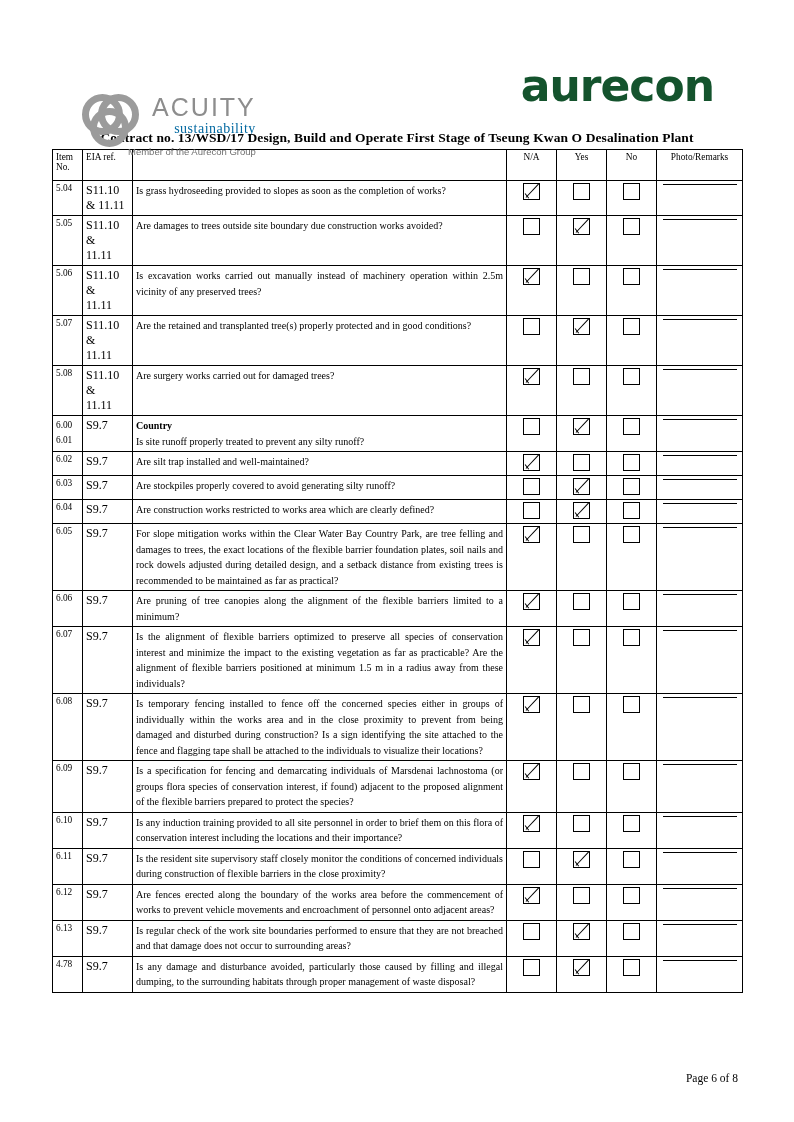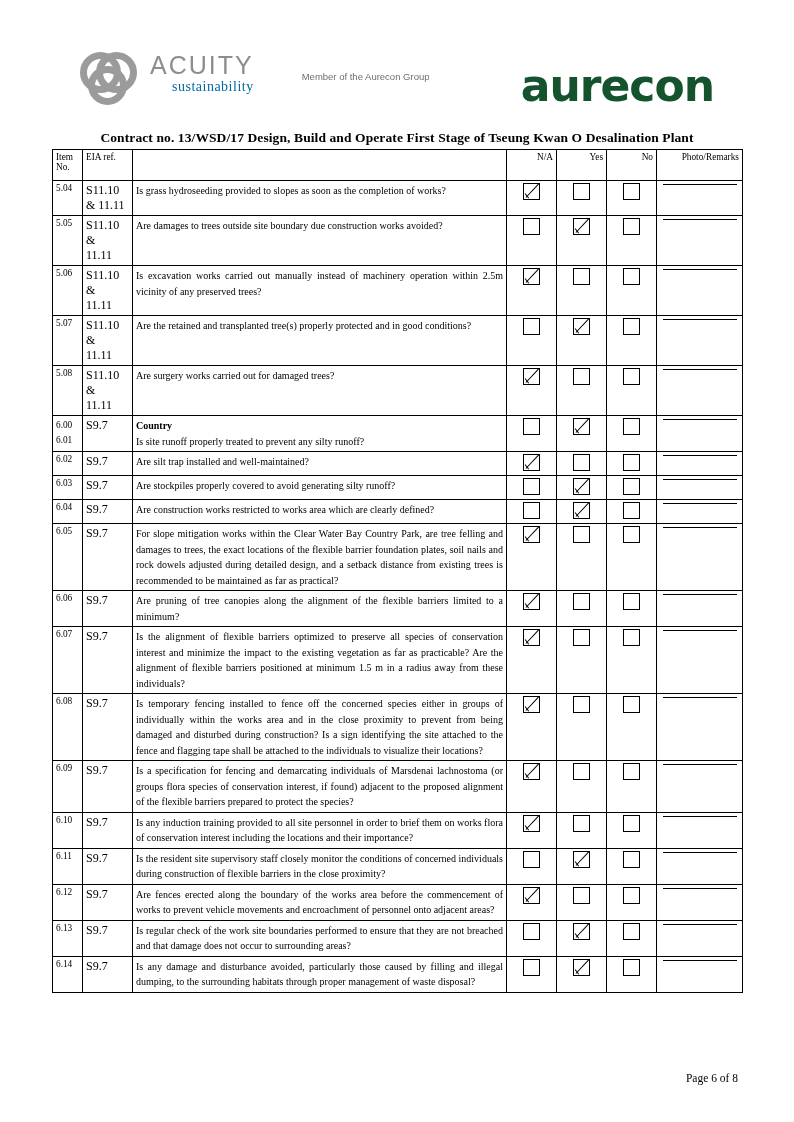--- a/index.html
+++ b/index.html
@@ -27,22 +27,23 @@
   .header {
     display: flex;
     align-items: flex-start;
     justify-content: space-between;
     height: 86px;
     padding: 8px 10px 0 28px;
     box-sizing: border-box;
   }
   .acuity-block {
     display: flex;
-    flex-direction: row;
-    align-items: center;
+    flex-direction: column;
+    align-items: flex-end;
+    margin-top: 42px;
   }
   .acuity-row {
     display: flex;
     align-items: center;
   }
   .acuity-logo {
     width: 62px;
     height: 50px;
     margin-right: 8px;
     position: relative;
@@ -114,21 +115,21 @@
   col.c-na    { width: 50px; }
   col.c-yes   { width: 50px; }
   col.c-no    { width: 50px; }
   col.c-photo { width: 86px; }
 
   thead td {
     font-size: 9.3px;
     padding: 2px 3px;
     height: 26px;
   }
-  .th-center { text-align: right; vertical-align: top; }
+  .th-center { text-align: center; vertical-align: top; }
   .cell-item { font-size: 9.3px; }
   .cell-eia  { font-size: 12px; }
   .cell-desc {
     font-size: 10px;
     text-align: justify;
     line-height: 1.55;
     padding: 3px 4px 3px 4px;
   }
   .cell-check {
     text-align: center;
@@ -452,21 +453,21 @@
           <td class="cell-check"><span class="box"></span></td>
           <td class="cell-check"><span class="box"></span></td>
           <td class="cell-photo">
             <div class="photo-line"></div>
           </td>
         </tr>
         <tr>
           <td class="cell-item">6.10</td>
           <td class="cell-eia">S9.7</td>
           <td class="cell-desc">
-            <div>Is any induction training provided to all site personnel in order to brief them on works flora of conservation interest including the locations and their importance?</div>
+            <div>Is any induction training provided to all site personnel in order to brief them on this flora of conservation interest including the locations and their importance?</div>
           </td>
           <td class="cell-check"><span class="box checked"></span></td>
           <td class="cell-check"><span class="box"></span></td>
           <td class="cell-check"><span class="box"></span></td>
           <td class="cell-photo">
             <div class="photo-line"></div>
           </td>
         </tr>
         <tr>
           <td class="cell-item">6.11</td>
@@ -501,21 +502,21 @@
             <div>Is regular check of the work site boundaries performed to ensure that they are not breached and that damage does not occur to surrounding areas?</div>
           </td>
           <td class="cell-check"><span class="box"></span></td>
           <td class="cell-check"><span class="box checked"></span></td>
           <td class="cell-check"><span class="box"></span></td>
           <td class="cell-photo">
             <div class="photo-line"></div>
           </td>
         </tr>
         <tr>
-          <td class="cell-item">6.14</td>
+          <td class="cell-item">4.78</td>
           <td class="cell-eia">S9.7</td>
           <td class="cell-desc">
             <div>Is any damage and disturbance avoided, particularly those caused by filling and illegal dumping, to the surrounding habitats through proper management of waste disposal?</div>
           </td>
           <td class="cell-check"><span class="box"></span></td>
           <td class="cell-check"><span class="box checked"></span></td>
           <td class="cell-check"><span class="box"></span></td>
           <td class="cell-photo">
             <div class="photo-line"></div>
           </td>

